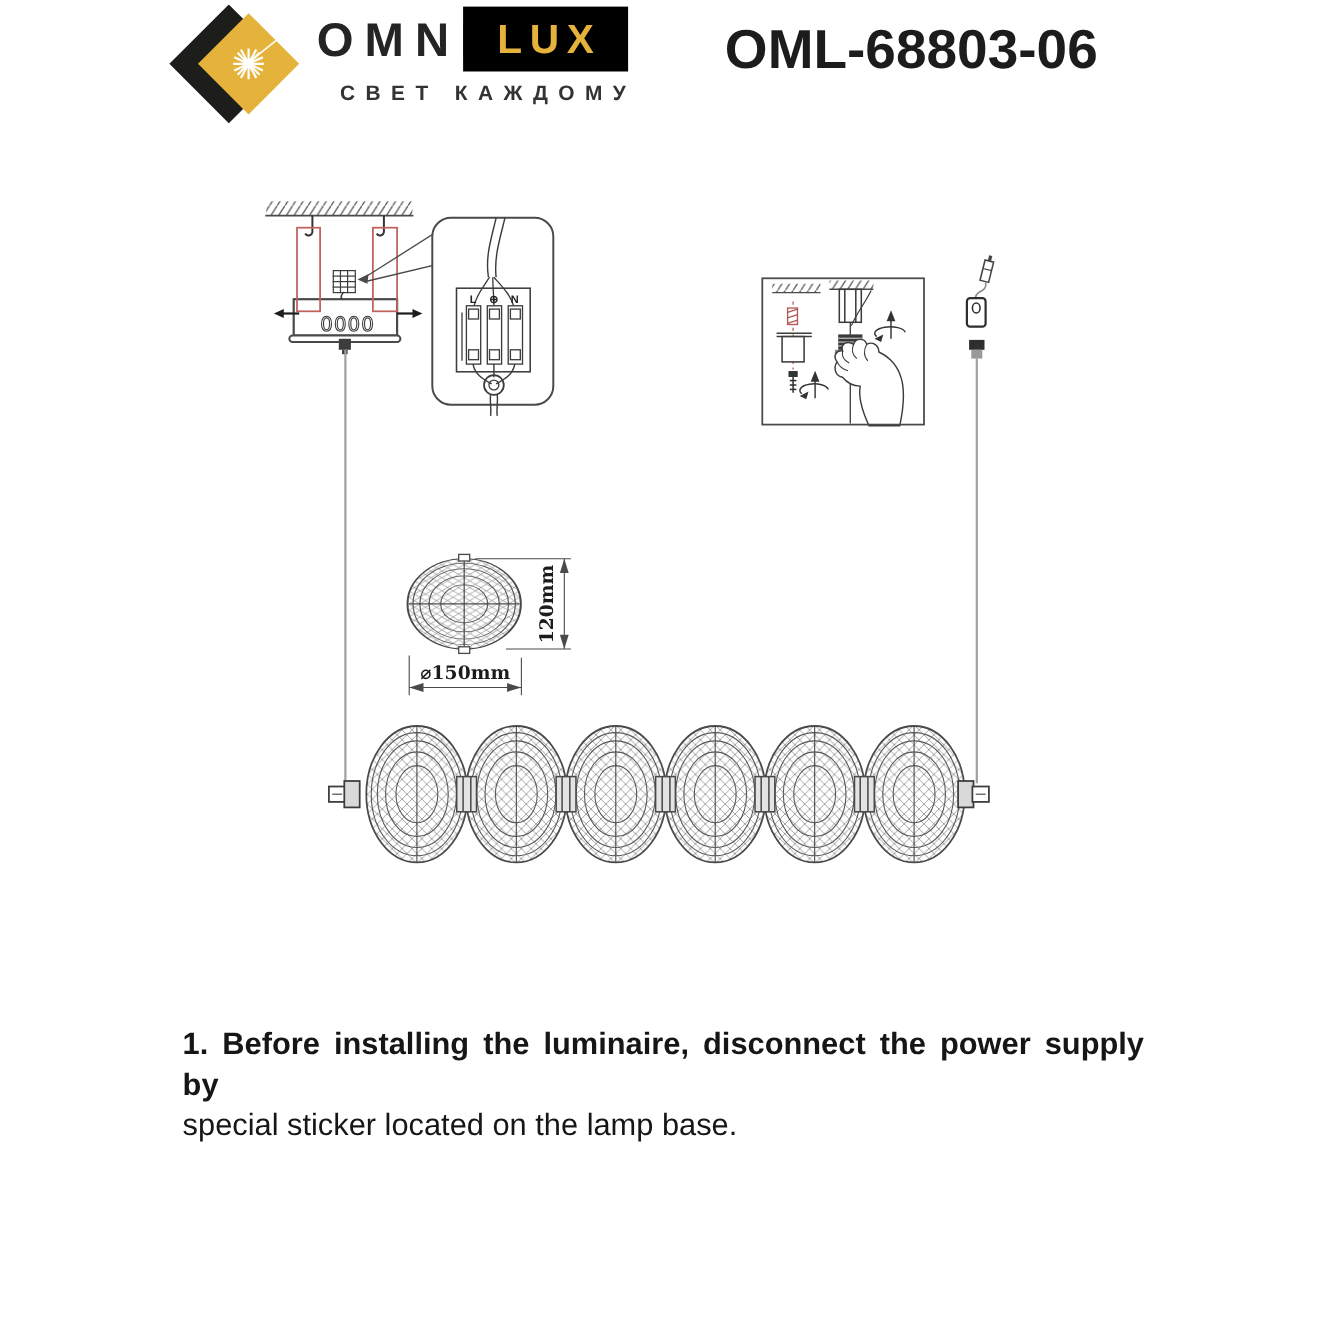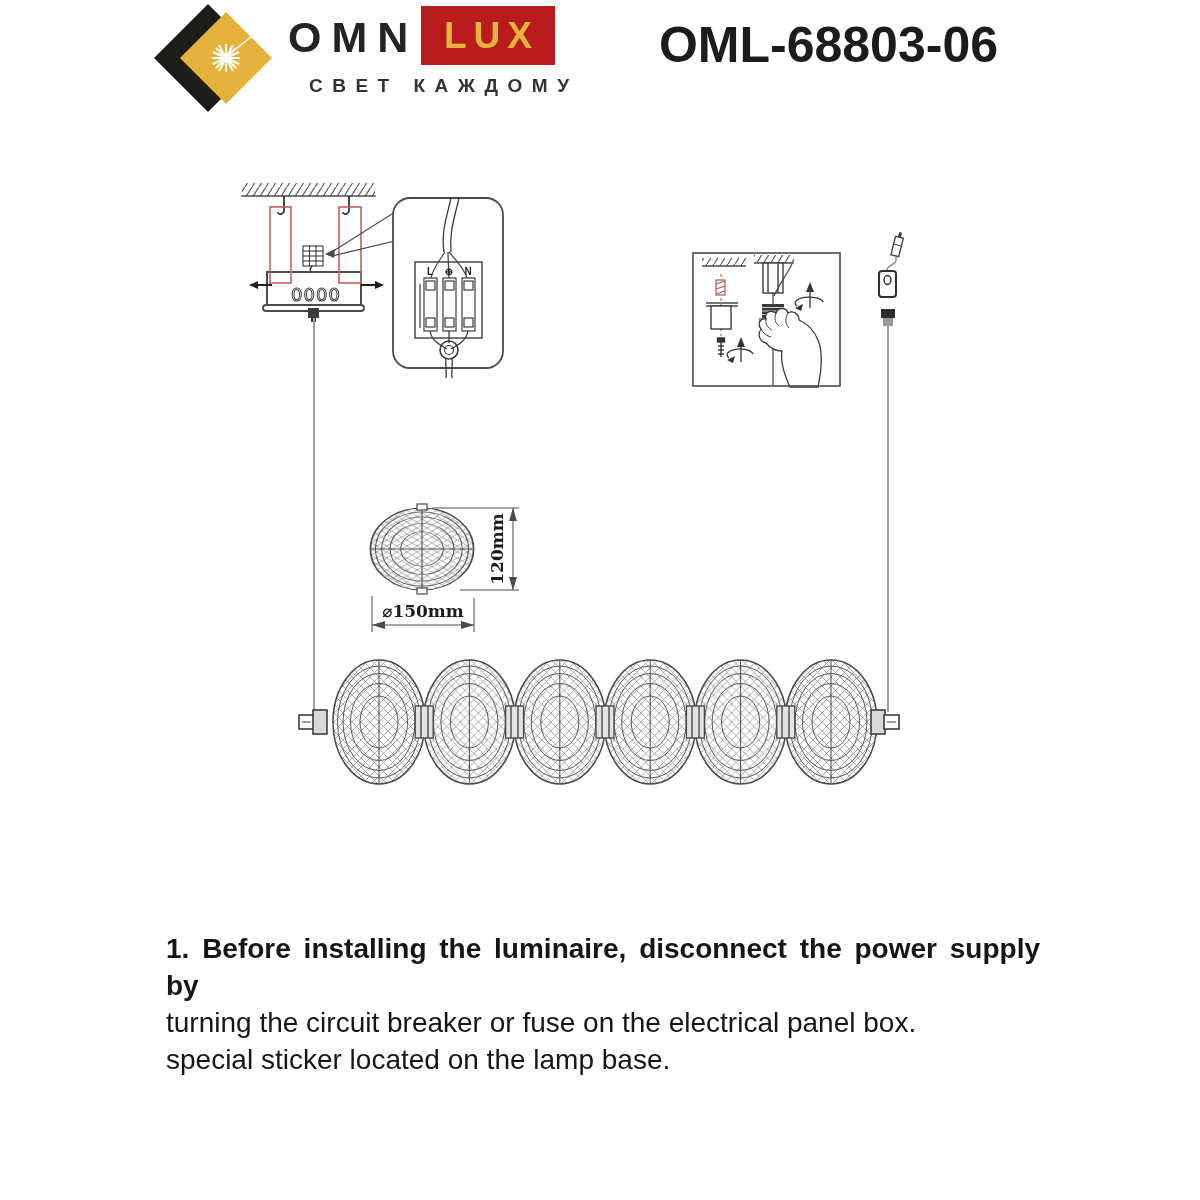--- a/index.html
+++ b/index.html
@@ -2,21 +2,21 @@
 <html><head>
 <meta charset="utf-8">
 <style>
   html,body{margin:0;padding:0;background:#ffffff;}
   body{width:1200px;height:1200px;position:relative;font-family:"Liberation Sans",sans-serif;overflow:hidden;}
   .abs{position:absolute;}
 
   
   #logo-icon{left:148px;top:4px;width:128px;height:110px;}
   #omni-text{left:288px;top:13px;font-size:43px;font-weight:bold;letter-spacing:10px;color:#242424;}
-  #lux-box{left:421px;top:6px;width:134px;height:59px;background:#b91c1c;display:flex;align-items:center;justify-content:center;}
+  #lux-box{left:421px;top:6px;width:150px;height:59px;background:#000000;display:flex;align-items:center;justify-content:center;}
   #lux-text{font-size:37px;font-weight:bold;letter-spacing:7px;color:#e5b33c;padding-left:7px;}
   #tagline{left:289px;top:75px;font-size:19px;font-weight:bold;letter-spacing:9.5px;color:#333;white-space:nowrap;margin-left:20px;}
   #model-number{left:578px;top:16px;width:420px;text-align:right;font-size:50px;font-weight:bold;color:#1c1c1c;letter-spacing:0px;white-space:nowrap;}
 
   
   #diagram-svg{left:0;top:0;width:1200px;height:1200px;}
 
   
   #instructions{left:166px;top:930px;width:874px;color:#161616;font-size:28px;line-height:37px;}
   #instructions .line{width:100%;white-space:nowrap;}
@@ -262,15 +262,14 @@
       <line x1="302" y1="722" x2="311" y2="722" stroke-width="1"></line>
       <rect x="871" y="710" width="14" height="24" fill="#d9d9d9"></rect>
       <rect x="884" y="715" width="15" height="14" fill="#ffffff"></rect>
       <line x1="887" y1="722" x2="896" y2="722" stroke-width="1"></line>
     </g>
   </g>
 </svg>
 
 <div id="instructions" class="abs">
   <div class="line jl">1. Before installing the luminaire, disconnect the power supply by</div>
-  <div class="line norm">turning the circuit breaker or fuse on the electrical panel box.</div>
   <div class="line norm">special sticker located on the lamp base.</div>
 </div>
 
 </body></html>

